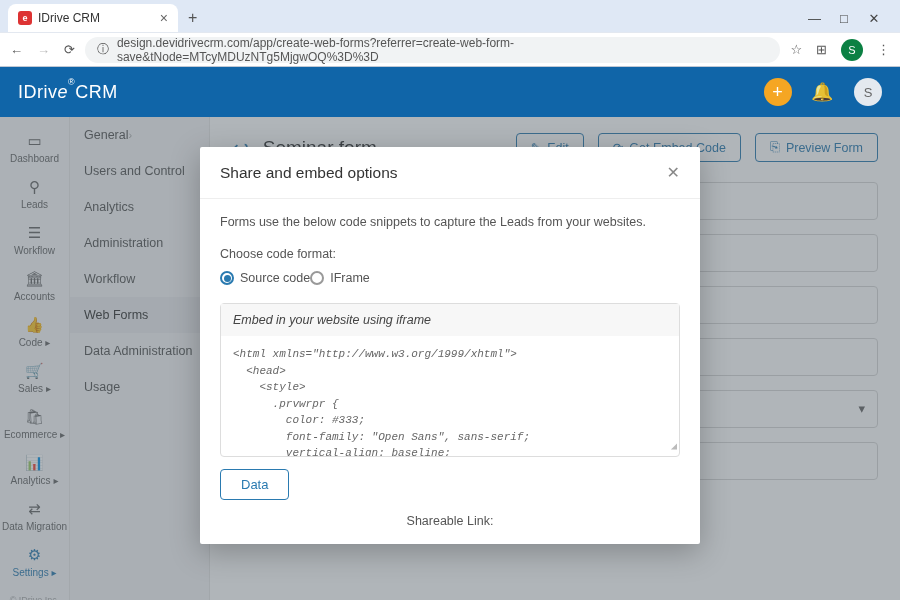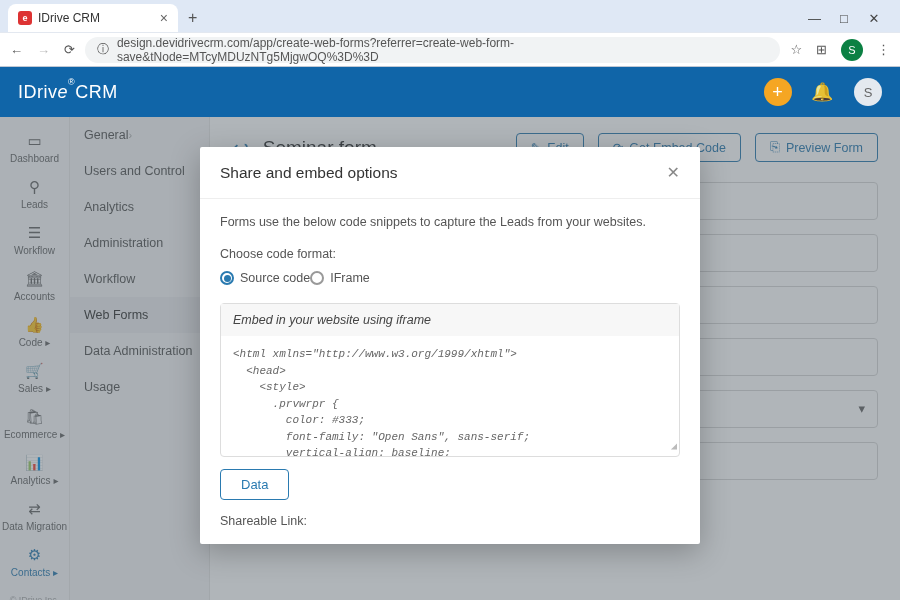--- a/index.html
+++ b/index.html
@@ -73,21 +73,21 @@
   .radio { width:14px; height:14px; border:2px solid #2a7ab0; border-radius:50%; display:inline-flex; align-items:center; justify-content:center;}
   .radio.checked::after { content:""; width:7px; height:7px; background:#2a7ab0; border-radius:50%;}
   .radio.unchecked { border-color:#999;}
   .code-box { border:1px solid #ddd; border-radius:4px; margin-bottom:6px;font-style:italic;}
   .code-head { padding:9px 12px; background:#f7f7f7; font-size:12.5px; color:#444;}
   .code-area { font-family: "Courier New", monospace; font-size:11px; color:#666; padding:10px 12px; white-space:pre; line-height:1.5; height:120px; overflow:auto; position:relative;}
   .code-area::-webkit-scrollbar { width:10px;}
   .code-area::-webkit-scrollbar-thumb { background:#ccc;}
   .resize-handle { position:absolute; right:2px; bottom:2px; color:#bbb; font-size:10px;}
   .copy-btn { border:1px solid #2a7ab0; color:#2a7ab0; background:#fff; padding:7px 20px; border-radius:4px; font-size:13px; cursor:pointer; margin:6px 0 14px 0;}
-  .share-label { font-size:12.5px; color:#555;}
+  .share-label { font-size:12.5px; color:#555;text-align:center;}
 </style>
 </head>
 <body>
 
 <div class="browser-chrome">
   <div class="tab-bar">
     <div class="tab">
       <span class="tab-favicon">e</span>
       <span>IDrive CRM</span>
       <span class="tab-close">×</span>
@@ -162,21 +162,21 @@
       <div class="rail-item">
         <span class="rail-icon">📊</span>
         <span>Analytics ▸</span>
       </div>
       <div class="rail-item">
         <span class="rail-icon">⇄</span>
         <span>Data Migration</span>
       </div>
       <div class="rail-item active">
         <span class="rail-icon">⚙</span>
-        <span>Contacts ▸</span>
+        <span>Settings ▸</span>
       </div>
       <div class="rail-footer">© IDrive Inc.</div>
     </div>
   <div class="subnav" id="subnav">
       <div class="subnav-item">
         <span>General</span>
         <span class="chev">›</span>
       </div>
       <div class="subnav-item">
         <span>Users and Control</span>

